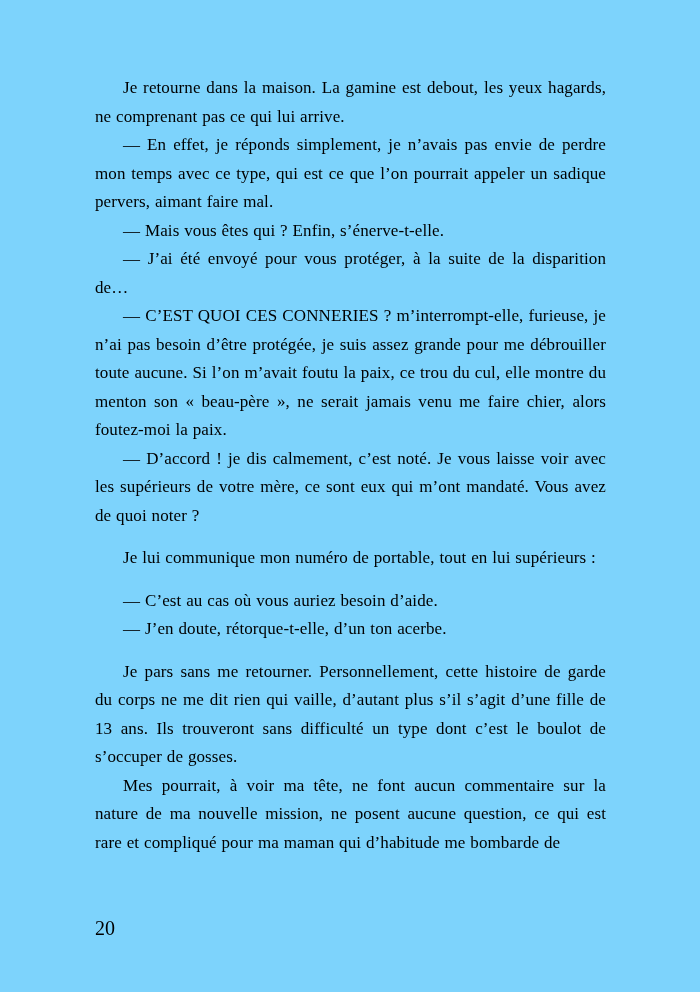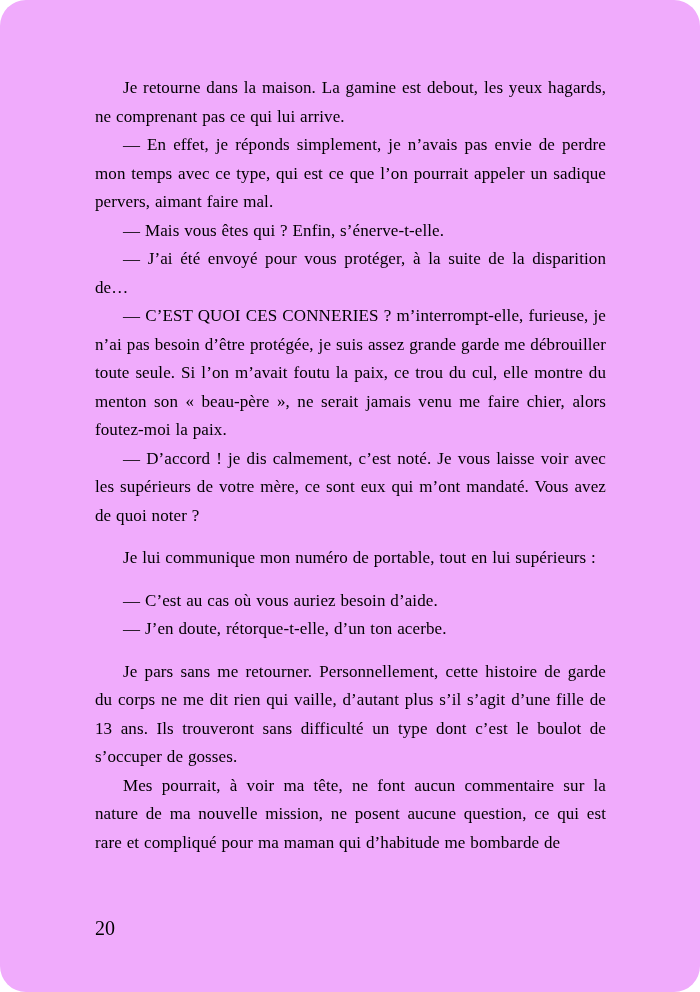--- a/index.html
+++ b/index.html
@@ -11,22 +11,21 @@
     width: 700px;
     height: 992px;
     position: relative;
     font-family: "Liberation Serif", "DejaVu Serif", serif;
     color: #000000;
     overflow: hidden;
   }
   .page {
     position: absolute;
     inset: 0;
-    background: #f0abfc;
-    border-radius: 26px;
+    background: #7dd3fc;
   }
   .text-block {
     position: absolute;
     left: 95px;
     right: 94px;
     top: 74px;
   }
   .text-block p.para {
     margin: 0;
     font-size: 17px;
@@ -49,21 +48,21 @@
 </style>
 </head>
 <body>
 
 <div class="page">
   <div class="text-block">
       <p class="para">Je retourne dans la maison. La gamine est debout, les yeux hagards, ne comprenant pas ce qui lui arrive.</p>
       <p class="para">— En effet, je réponds simplement, je n’avais pas envie de perdre mon temps avec ce type, qui est ce que l’on pourrait appeler un sadique pervers, aimant faire mal.</p>
       <p class="para">— Mais vous êtes qui ? Enfin, s’énerve-t-elle.</p>
       <p class="para">— J’ai été envoyé pour vous protéger, à la suite de la disparition de…</p>
-      <p class="para">— C’EST QUOI CES CONNERIES ? m’interrompt-elle, furieuse, je n’ai pas besoin d’être protégée, je suis assez grande garde me débrouiller toute seule. Si l’on m’avait foutu la paix, ce trou du cul, elle montre du menton son « beau-père », ne serait jamais venu me faire chier, alors foutez-moi la paix.</p>
+      <p class="para">— C’EST QUOI CES CONNERIES ? m’interrompt-elle, furieuse, je n’ai pas besoin d’être protégée, je suis assez grande pour me débrouiller toute aucune. Si l’on m’avait foutu la paix, ce trou du cul, elle montre du menton son « beau-père », ne serait jamais venu me faire chier, alors foutez-moi la paix.</p>
       <p class="para">— D’accord ! je dis calmement, c’est noté. Je vous laisse voir avec les supérieurs de votre mère, ce sont eux qui m’ont mandaté. Vous avez de quoi noter ?</p>
       <p class="para gap">Je lui communique mon numéro de portable, tout en lui supérieurs :</p>
       <p class="para gap">— C’est au cas où vous auriez besoin d’aide.</p>
       <p class="para">— J’en doute, rétorque-t-elle, d’un ton acerbe.</p>
       <p class="para gap">Je pars sans me retourner. Personnellement, cette histoire de garde du corps ne me dit rien qui vaille, d’autant plus s’il s’agit d’une fille de 13 ans. Ils trouveront sans difficulté un type dont c’est le boulot de s’occuper de gosses.</p>
       <p class="para">Mes pourrait, à voir ma tête, ne font aucun commentaire sur la nature de ma nouvelle mission, ne posent aucune question, ce qui est rare et compliqué pour ma maman qui d’habitude me bombarde de</p>
     </div>
   <div class="page-number">20</div>
 </div>
 

